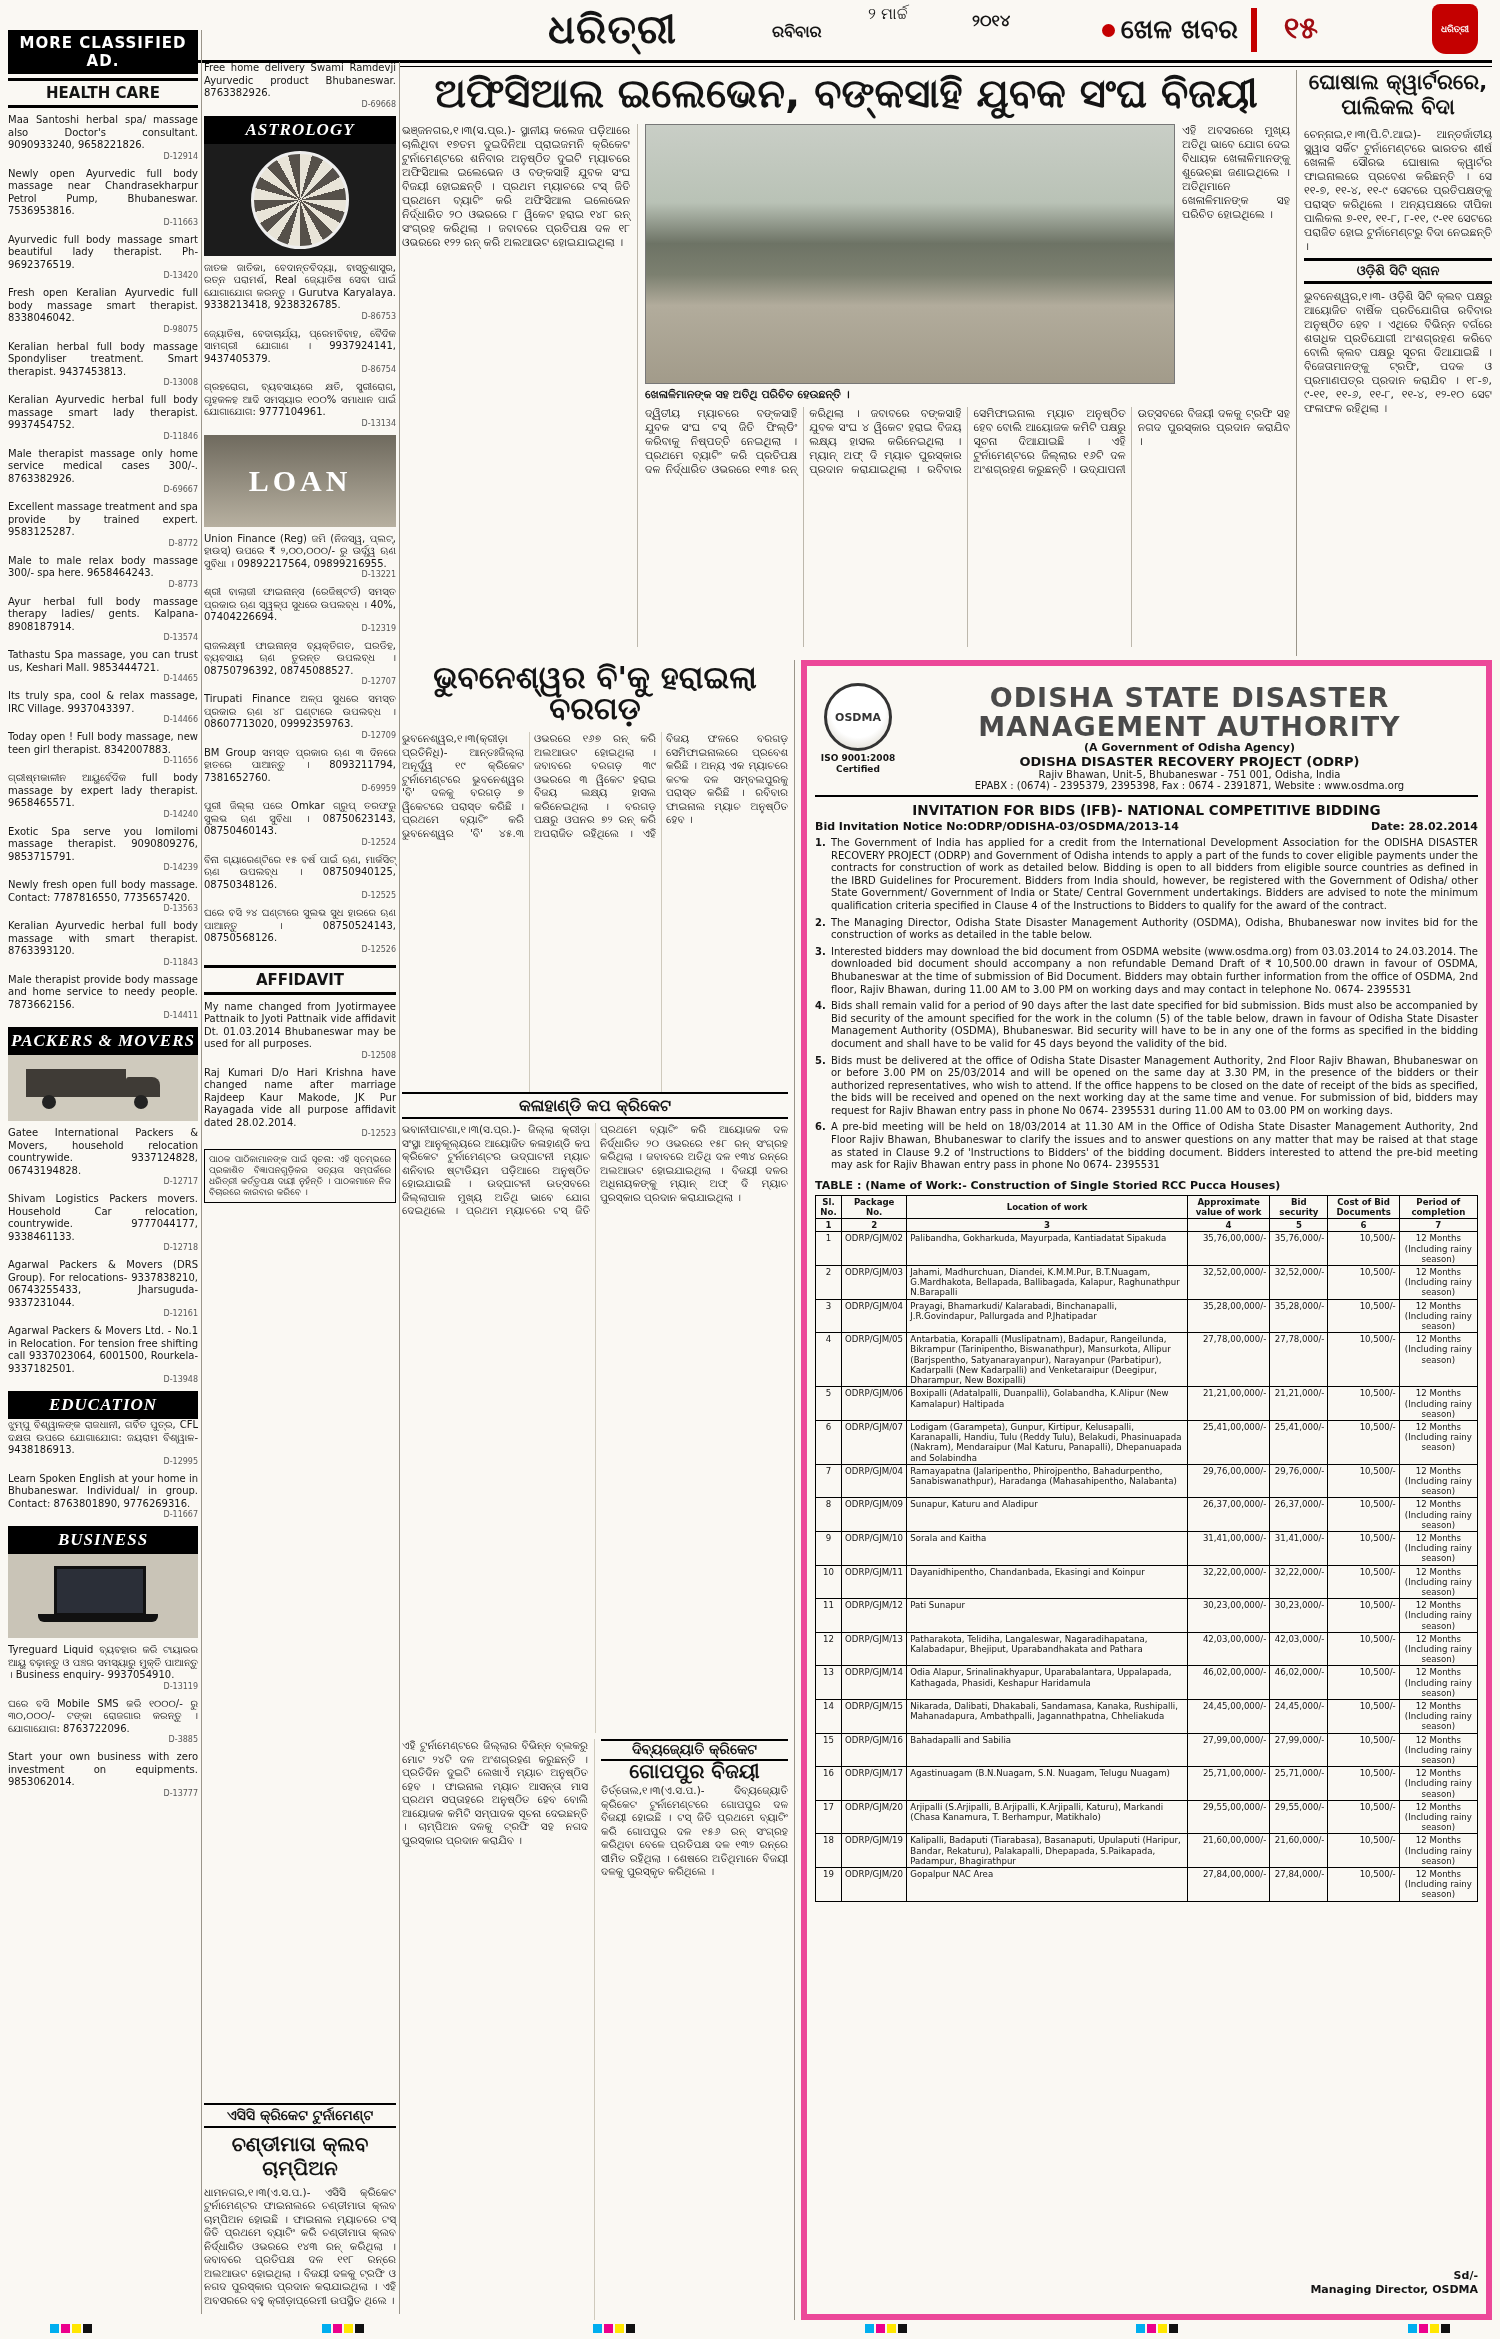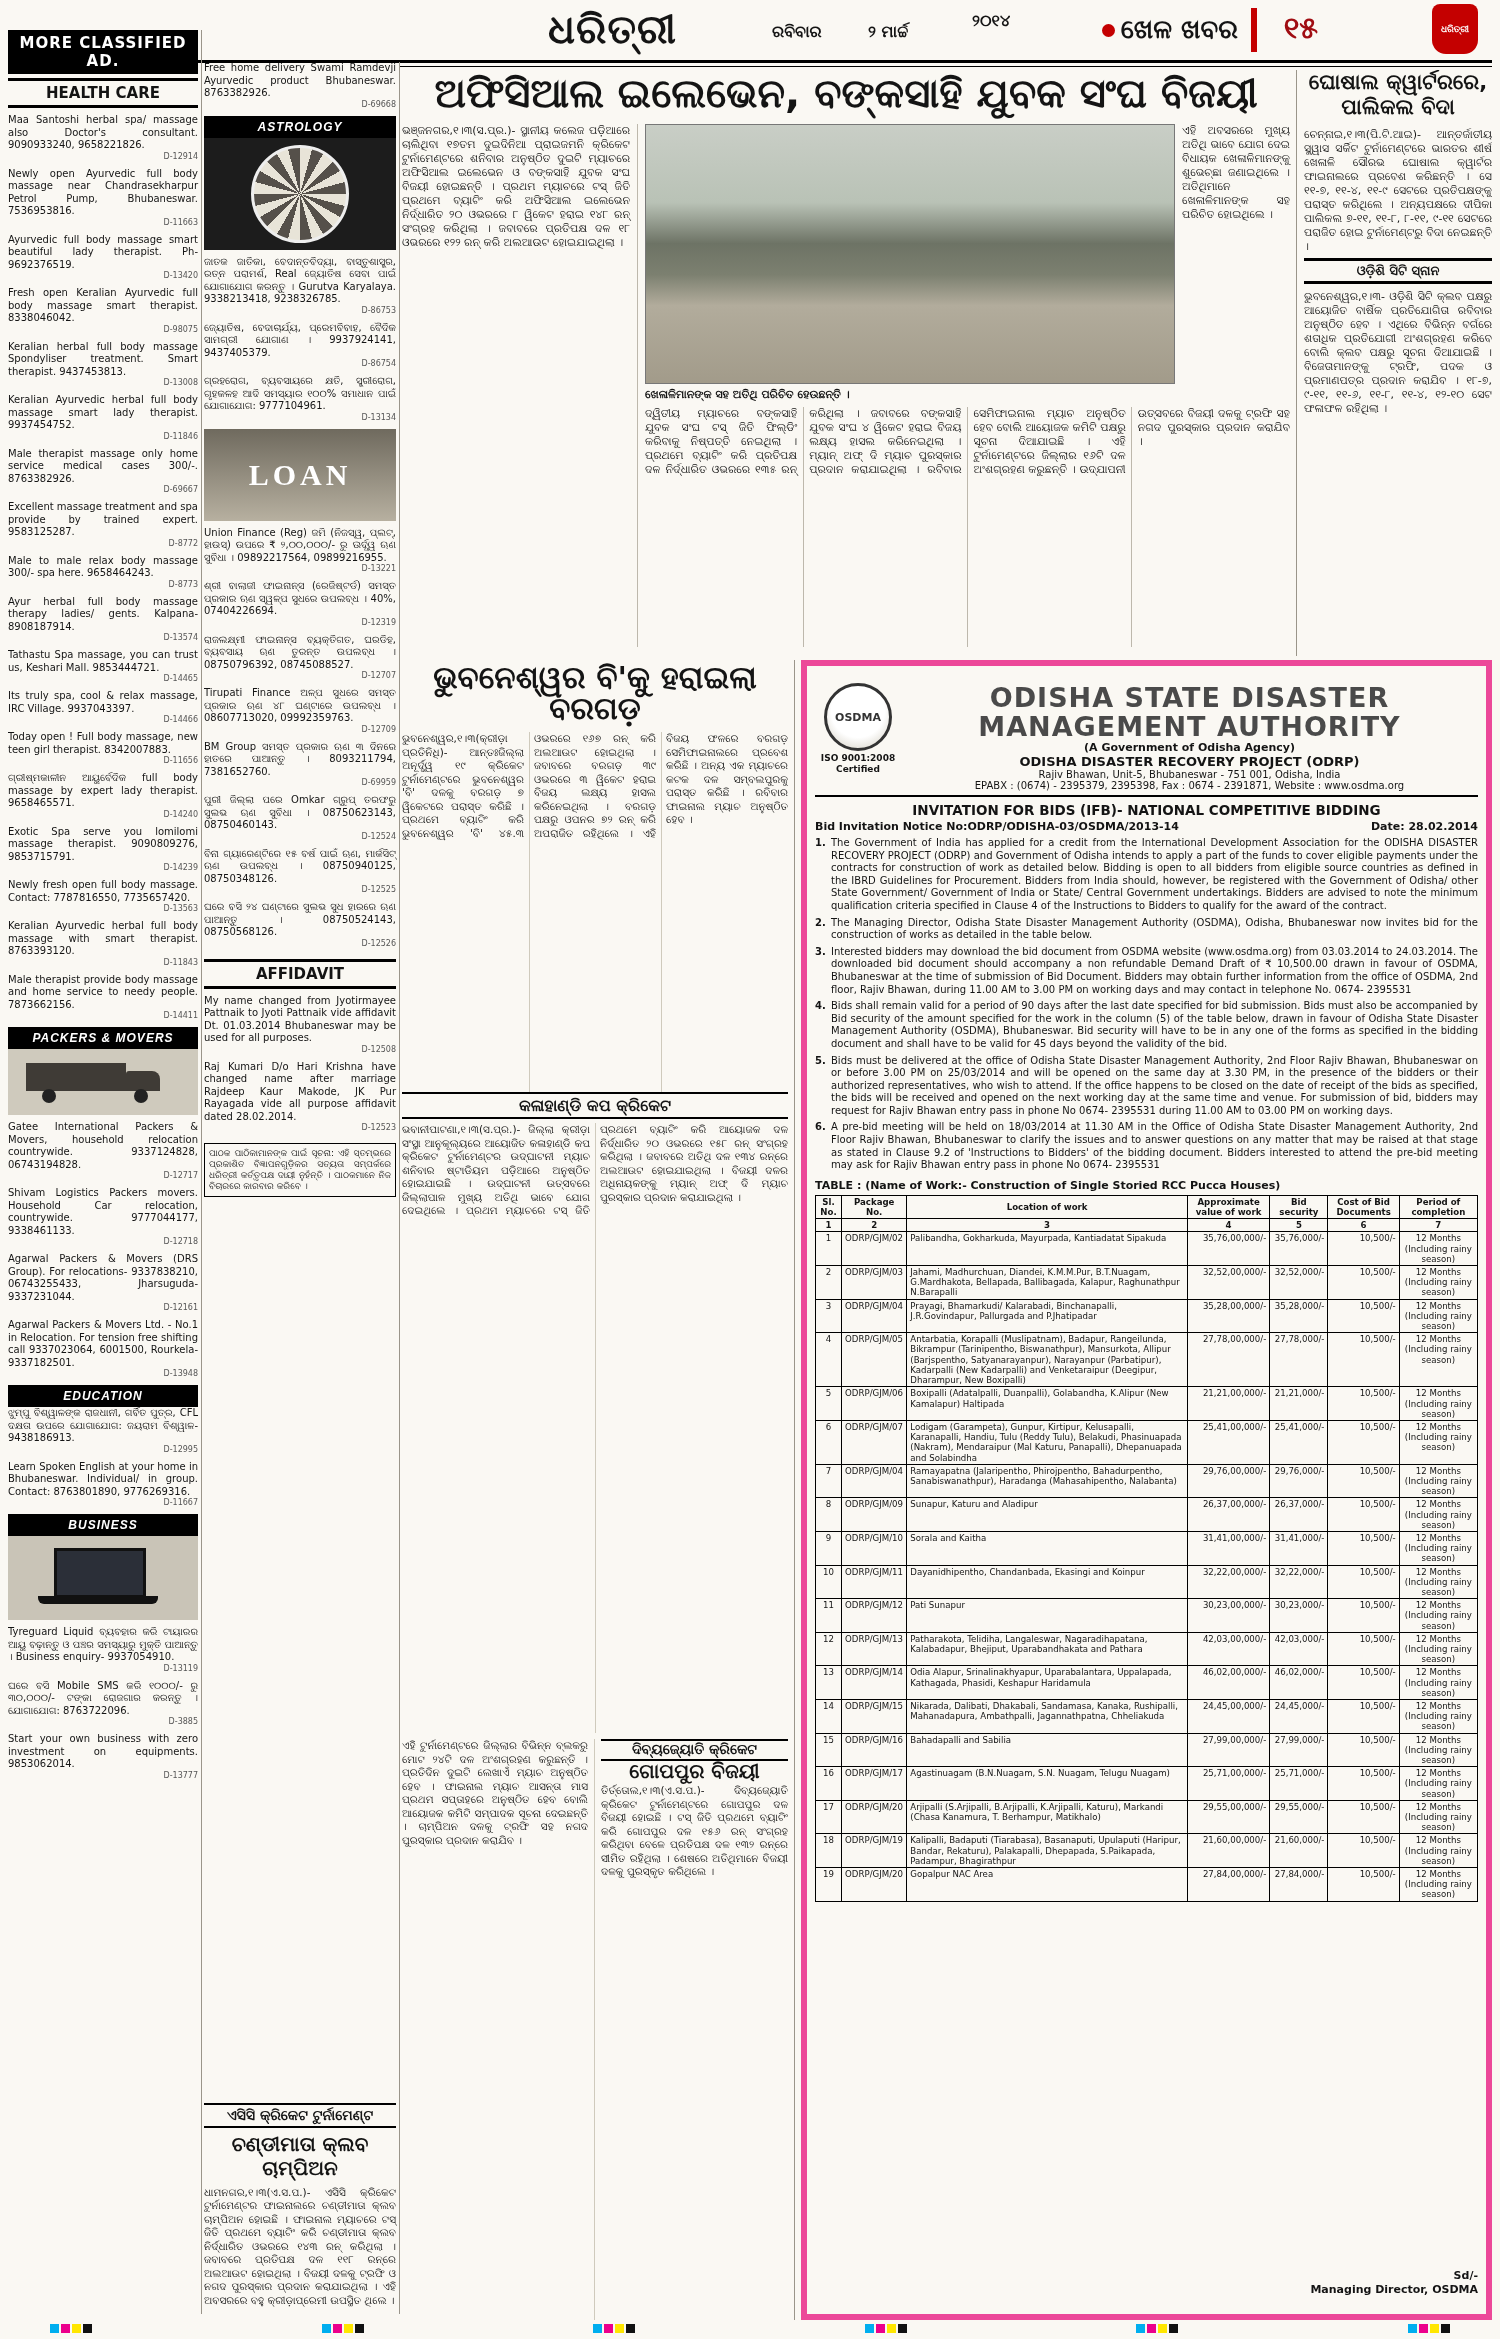--- a/index.html
+++ b/index.html
@@ -2,35 +2,35 @@
 <html><head>
 <meta charset="utf-8">
 <style>
   html,body{margin:0;padding:0;}
   body{width:1500px;height:2339px;position:relative;background:#faf8f3;color:#141414;
        font-family:"DejaVu Sans","Liberation Sans",sans-serif;-webkit-font-smoothing:antialiased;}
   .abs{position:absolute;}
   
   .masthead{left:548px;top:6px;font-size:40px;font-weight:bold;letter-spacing:1px;}
   .mh-day{left:772px;top:22px;font-size:16px;font-weight:bold;}
-  .mh-date{left:868px;top:22px;font-size:16px;font-weight:bold;}
+  .mh-date{left:868px;top:4px;font-size:16px;font-weight:normal;}
   .mh-year{left:972px;top:11px;font-size:16px;font-weight:bold;}
   .mh-section{right:262px;top:14px;font-size:26px;font-weight:bold;}
   .mh-dot{display:inline-block;width:13px;height:13px;border-radius:50%;background:#c40000;margin-right:6px;vertical-align:middle;}
   .mh-bar{right:243px;top:8px;width:6px;height:44px;background:#c40000;}
   .mh-pnum{right:182px;top:10px;font-size:30px;font-weight:bold;color:#a00d12;}
   .mh-logo{right:22px;top:4px;width:46px;height:50px;background:#c40000;border-radius:8px 8px 14px 14px;
            display:flex;align-items:center;justify-content:center;color:#fff;font-size:9px;font-weight:bold;}
   .hdr-rule{left:8px;right:8px;top:60px;border-top:3px solid #000;}
   .hdr-rule2{left:400px;right:8px;top:66px;border-top:1px solid #000;}
   
   .col1{left:8px;top:30px;width:190px;height:2284px;overflow:hidden;border-right:1px solid #9a958a;padding-right:3px;}
   .col2{left:204px;top:62px;width:192px;height:2252px;overflow:hidden;border-right:1px solid #9a958a;padding-right:3px;display:flex;flex-direction:column;}
   .band{background:#000;color:#fff;text-align:center;font-weight:bold;font-size:15px;padding:4px 0;letter-spacing:1px;}
-  .band.it{font-style:italic;font-family:Liberation Sans, sans-serif;font-size:12px;}
+  .band.it{font-style:italic;font-family:Liberation Serif, serif;font-size:17px;}
   .subhead-box{border-top:3px solid #000;border-bottom:3px solid #000;text-align:center;
                font-weight:bold;font-size:15px;padding:3px 0;margin:4px 0 6px;}
   .ad{font-size:10px;line-height:12.5px;text-align:justify;margin:0 0 7px;}
   .ad .ad-id{display:block;text-align:right;font-size:8px;color:#555;line-height:9px;}
   .img-astro{height:112px;background:#1c1c1c;display:flex;align-items:center;justify-content:center;margin-bottom:6px;}
   .astro-wheel{width:92px;height:92px;border-radius:50%;border:3px solid #eee;
                background:repeating-conic-gradient(#e8e4d8 0 15deg,#55504a 15deg 30deg);}
   .img-loan{height:92px;margin-bottom:6px;background:linear-gradient(180deg,#6f6a5e,#b7b0a0);
             display:flex;align-items:center;justify-content:center;color:#fff;font-weight:bold;
             font-size:30px;letter-spacing:4px;font-family:"Liberation Serif",serif;}

